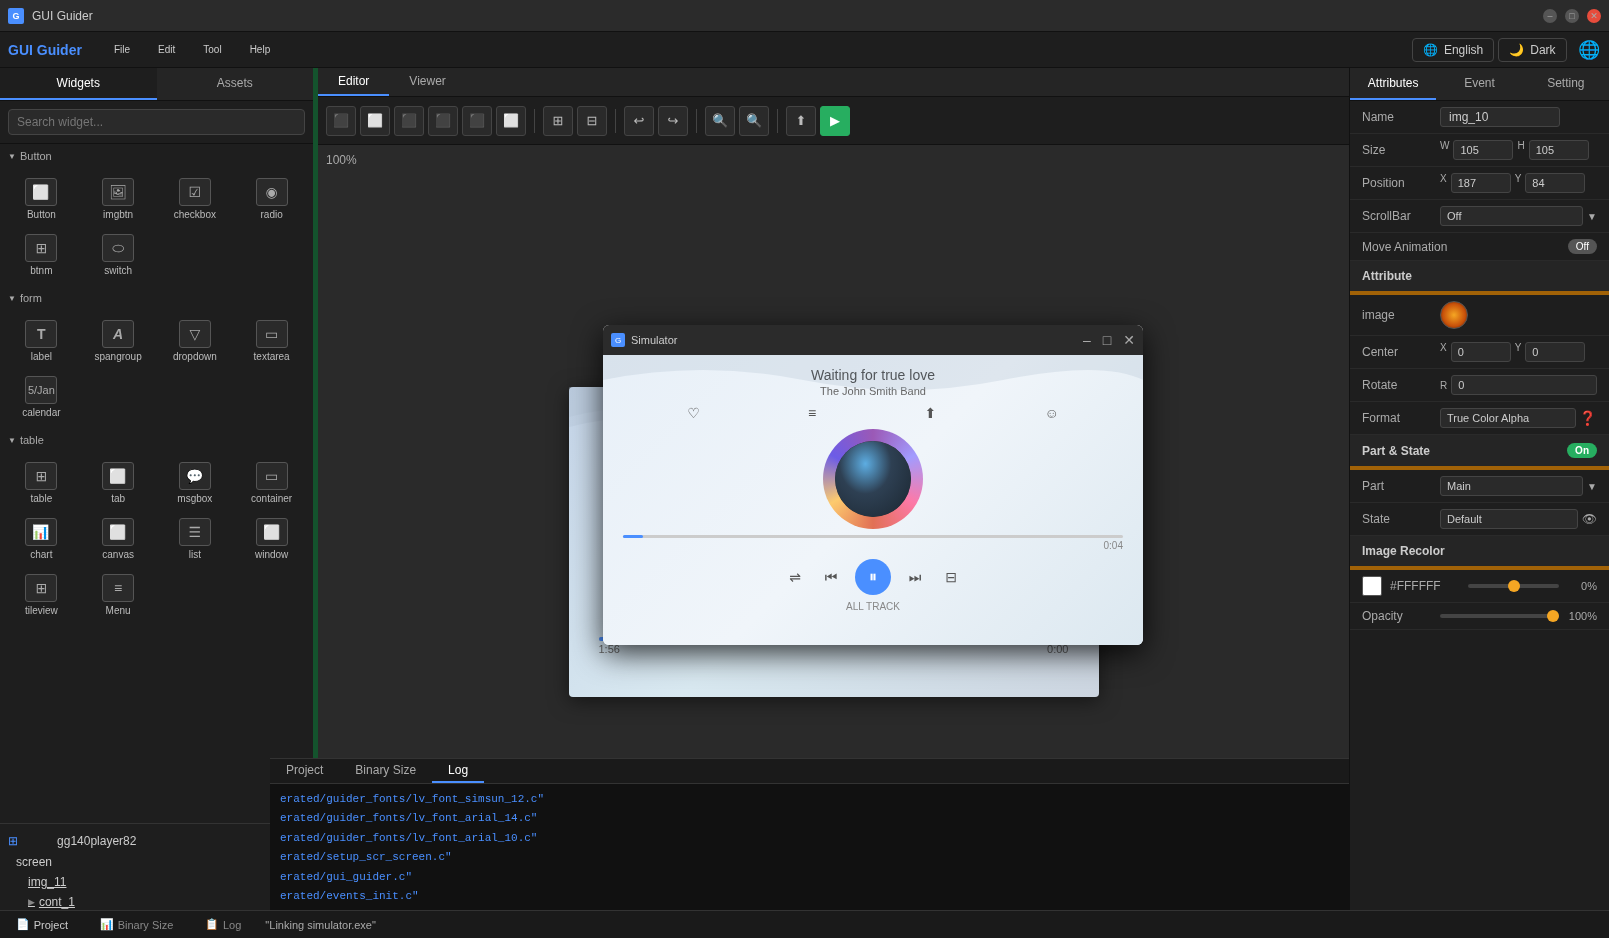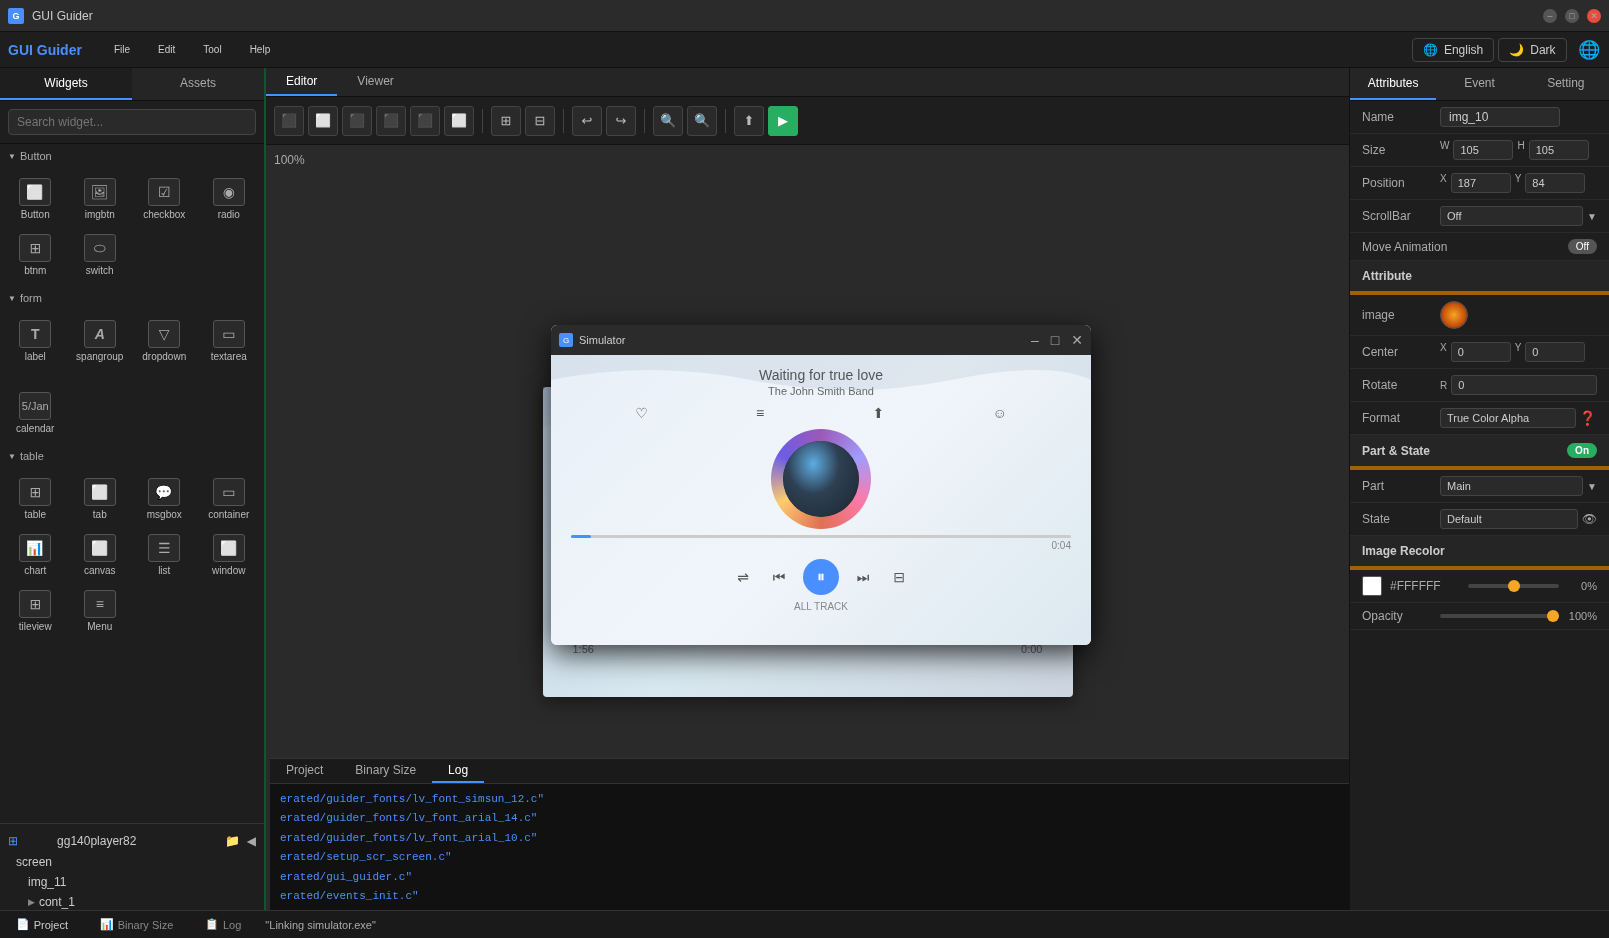--- a/index.html
+++ b/index.html
@@ -16,21 +16,21 @@
     #menubar { background: #1e1e1e; height: 36px; display: flex; align-items: center; padding: 0 8px; gap: 4px; border-bottom: 1px solid #111; }
     .menu-item { padding: 4px 12px; color: #ccc; cursor: pointer; border-radius: 3px; font-size: 10px; }
     #menubar .app-name { color: #4a8fff; font-weight: bold; font-size: 14px; margin-right: 16px; }
     .lang-btn { margin-left: auto; display: flex; align-items: center; gap: 6px; color: #ccc; padding: 4px 10px; border: 1px solid #444; border-radius: 4px; cursor: pointer; font-size: 12px; }
     .theme-btn { display: flex; align-items: center; gap: 6px; color: #ccc; padding: 4px 10px; border: 1px solid #444; border-radius: 4px; cursor: pointer; font-size: 12px; }
 
     
     #main { display: flex; height: calc(938px - 32px - 36px); }
 
     
-    #sidebar { width: 266px; background: #1e1e1e; border-right: 2px solid #14532d; display: flex; flex-direction: column; }
+    #sidebar { width: 318px; background: #1e1e1e; border-right: 5px solid #14532d; display: flex; flex-direction: column; }
 
     
     .tab-bar { display: flex; background: #252525; border-bottom: 1px solid #111; }
     .tab { flex: 1; padding: 8px; text-align: center; cursor: pointer; font-size: 12px; color: #aaa; border-bottom: 2px solid transparent; }
     .tab.active { color: #fff; border-bottom: 2px solid #4a8fff; background: #1e1e1e; }
 
     
     .search-box { padding: 8px; border-bottom: 1px solid #111; }
     .search-input { width: 100%; background: #2a2a2a; border: 1px solid #444; border-radius: 4px; padding: 5px 8px; color: #ccc; font-size: 12px; outline: none; }
 
@@ -233,21 +233,21 @@
         </div>
         <div class="widget-item">
           <div class="widget-icon">▽</div>
           <span>dropdown</span>
         </div>
         <div class="widget-item">
           <div class="widget-icon">▭</div>
           <span>textarea</span>
         </div>
         <div class="widget-item">
-          <div class="widget-icon" style="font-size:11px;margin-top:16px;">5/Jan</div>
+          <div class="widget-icon" style="font-size:11px;">5/Jan</div>
           <span>calendar</span>
         </div>
       </div>
     </div>
 
     <div class="widget-section">
       <div class="section-header">
         <span>table</span>
       </div>
       <div class="widget-grid">
@@ -297,21 +297,21 @@
     <div class="sidebar-bottom">
       <div style="display:flex;align-items:center;gap:6px;padding:4px 0;">
         <span style="color:#4a8fff;font-size:12px;">⊞</span>
         <span style="color:#ccc;font-size:12px;margin-left:33px;">gg140player82</span>
         <span style="margin-left:auto;color:#aaa;cursor:pointer;">📁</span>
         <span style="color:#aaa;cursor:pointer;">◀</span>
       </div>
       <div class="tree-item">
         <span>screen</span>
       </div>
-      <div style="padding-left:12px;">
+      <div style="padding-left:12px;text-decoration:underline;">
         <div class="tree-item">
           <span>img_11</span>
         </div>
         <div class="tree-item">
           <span class="expand">▶</span>
           <span>cont_1</span>
         </div>
         <div class="tree-item">
           <span>player</span>
         </div>

